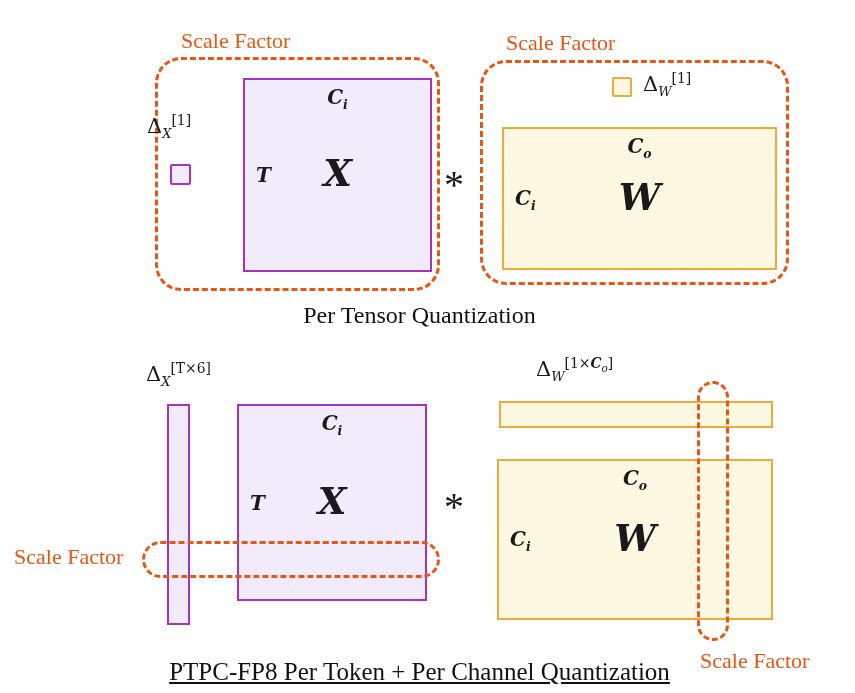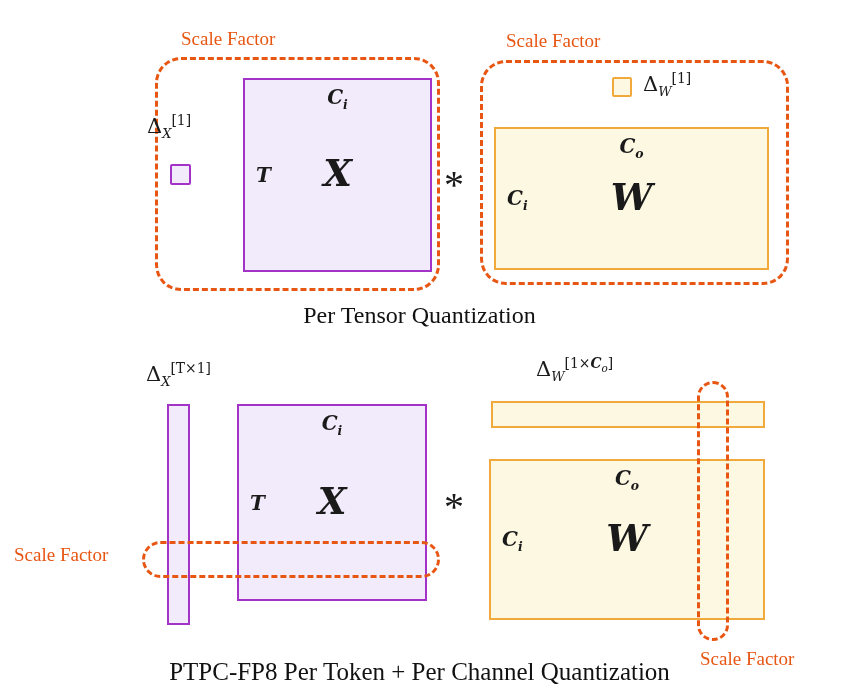--- a/index.html
+++ b/index.html
@@ -9,39 +9,39 @@
   }
   .abs { position:absolute; box-sizing:border-box; }
 
   
   .dash-region {
     border:3px dashed #E75613; background:transparent;
   }
 
   
   .purple { background:#F2EBFB; border:2.5px solid #A233C6; }
-  .orange { background:#FDF8E2; border:2.5px solid #F2A93B; }
+  .orange { background:#FDF8E2; border:2.5px solid #F2A93B;margin-left:8px; }
   .small-sq-purple { background:#F2EBFB; border:2px solid #A233C6; border-radius:2px; }
   .small-sq-orange { background:#FDF8E2; border:2px solid #F2A93B; border-radius:2px; }
 
   
   .m-top   { position:absolute; top:5px; left:0; right:0; text-align:center; font-size:20px; color:#1a1a1a; }
   .m-left  { position:absolute; left:11px; top:50%; transform:translateY(-50%); font-size:20px; color:#1a1a1a; }
   .m-center{ position:absolute; left:0; right:0; top:50%; transform:translateY(-54%); text-align:center; font-size:37px; color:#1a1a1a; }
   .mvar { font-style:italic; font-family:"DejaVu Serif",serif;font-weight:bold; }
   .m-top sub, .m-left sub { font-size:0.62em; font-style:italic; }
 
   
   .delta-label { font-size:21px; color:#1a1a1a; font-family:"DejaVu Serif",serif; white-space:nowrap; }
   .delta-label sub { font-size:0.62em; font-style:italic; }
   .delta-label sup { font-size:0.66em; font-style:normal; }
   .delta-label sup .inner-sub { font-size:0.75em; vertical-align:-0.35em; font-style:italic; }
 
   
-  .scale-label { color:#E75613; font-size:19px; white-space:nowrap; }
+  .scale-label { color:#E75613; font-size:22px; white-space:nowrap; }
 
   
   .star { font-size:40px; color:#1a1a1a; line-height:1; }
 
   
   .caption { left:0; right:16px; text-align:center; color:#111111; }
   .caption-top { font-size:24px; }
   .caption-bottom { font-size:25px; }
 </style>
 </head>
@@ -75,21 +75,21 @@
 
   <div class="abs orange" style="left:494px; top:127px; width:275px; height:143px;">
     <div class="m-top mvar"><span>C</span><sub>o</sub></div>
     <div class="m-left mvar"><span>C</span><sub>i</sub></div>
     <div class="m-center mvar">W</div>
   </div>
 
   <div class="abs caption caption-top" style="top:302px;">Per Tensor Quantization</div>
 
   <div class="abs delta-label" style="left:146px; top:360px;">
-    <span>Δ</span><sub>X</sub><sup>[T×1]</sup>
+    <span>Δ</span><sub>X</sub><sup>[T×6]</sup>
   </div>
 
   <div class="abs purple" style="left:167px; top:404px; width:23px; height:221px; border-width:2px;"></div>
 
   <div class="abs purple" style="left:237px; top:404px; width:190px; height:197px;">
     <div class="m-top mvar"><span>C</span><sub>i</sub></div>
     <div class="m-left mvar">T</div>
     <div class="m-center mvar">X</div>
   </div>
 
@@ -106,15 +106,15 @@
 
   <div class="abs orange" style="left:489px; top:459px; width:276px; height:161px;">
     <div class="m-top mvar"><span>C</span><sub>o</sub></div>
     <div class="m-left mvar"><span>C</span><sub>i</sub></div>
     <div class="m-center mvar">W</div>
   </div>
 
   <div class="abs dash-region" style="left:697px; top:381px; width:32px; height:260px; border-radius:16px;"></div>
   <div class="abs scale-label" style="left:700px; top:648px;">Scale Factor</div>
 
-  <div class="abs caption caption-bottom" style="top:658px;">PTPC-FP8 Per Token + Per Channel Quantization</div>
+  <div class="abs caption caption-bottom" style="top:658px;text-decoration:underline;">PTPC-FP8 Per Token + Per Channel Quantization</div>
 
 </div>
 
 </body></html>

